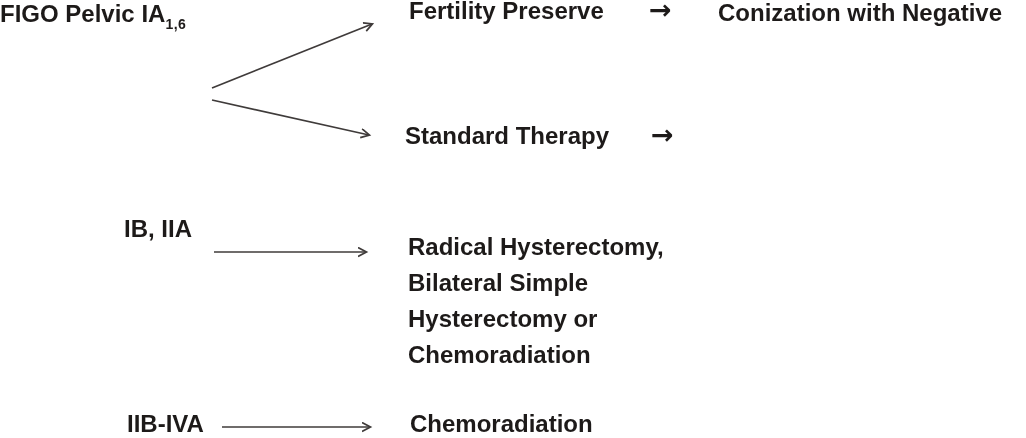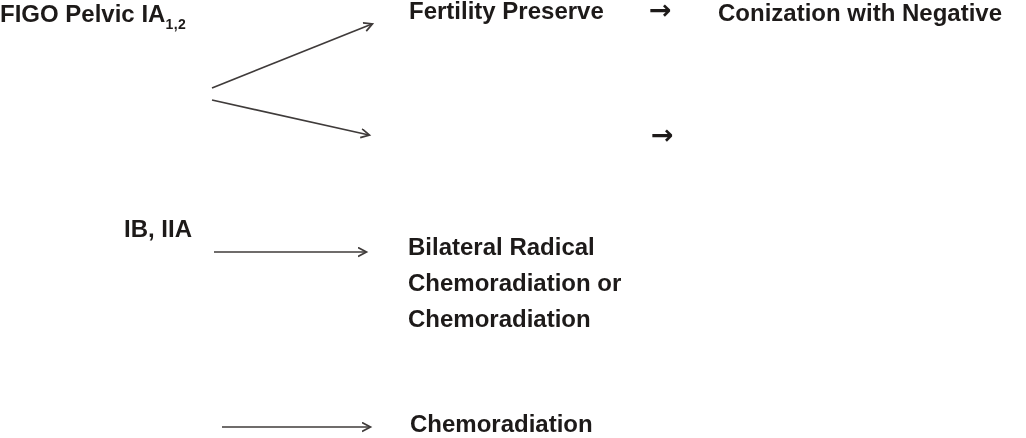--- a/index.html
+++ b/index.html
@@ -52,33 +52,36 @@
         <path d="M0.5,0.5 L9,5 L0.5,9.5" fill="none" stroke="#3f3b3a" stroke-width="1.7"></path>
       </marker>
     </defs>
     <path d="M212,88 L372,24" fill="none" stroke="#3f3b3a" stroke-width="1.7" marker-end="url(#chev)"></path>
     <path d="M212,100 L369,135" fill="none" stroke="#3f3b3a" stroke-width="1.7" marker-end="url(#chev)"></path>
     <path d="M214,252 L366,252" fill="none" stroke="#3f3b3a" stroke-width="1.7" marker-end="url(#chev)"></path>
     <path d="M222,427 L370,427" fill="none" stroke="#3f3b3a" stroke-width="1.7" marker-end="url(#chev)"></path>
   </svg>
 
   <div class="label" style="left:0; top:64;">
-    <span>FIGO Pelvic IA</span><span class="sub">1,2</span>
+    <span>FIGO Pelvic IA</span><span class="sub">1,6</span>
   </div>
 
   <div class="label" style="left:409px; top:-3px;">Fertility Preserve</div>
   <div class="arrow-glyph" style="left:649px; top:-5px;">→</div>
   <div class="label multi" style="left:718px; top:-5px;">
     <div>Conization with Negative</div>
   </div>
 
+  <div class="label" style="left:405px; top:122px;">Standard Therapy</div>
   <div class="arrow-glyph" style="left:651px; top:120px;">→</div>
 
   <div class="label" style="left:124px; top:215px;">IB, IIA</div>
   <div class="label multi4" style="left:408px; top:229px;">
-    <div>Bilateral Radical</div>
-    <div>Chemoradiation or</div>
+    <div>Radical Hysterectomy,</div>
+    <div>Bilateral Simple</div>
+    <div>Hysterectomy or</div>
     <div>Chemoradiation</div>
   </div>
 
+  <div class="label" style="left:127px; top:410px;">IIB-IVA</div>
   <div class="label" style="left:410px; top:410px;">Chemoradiation</div>
 
 </div>
 
 </body></html>

